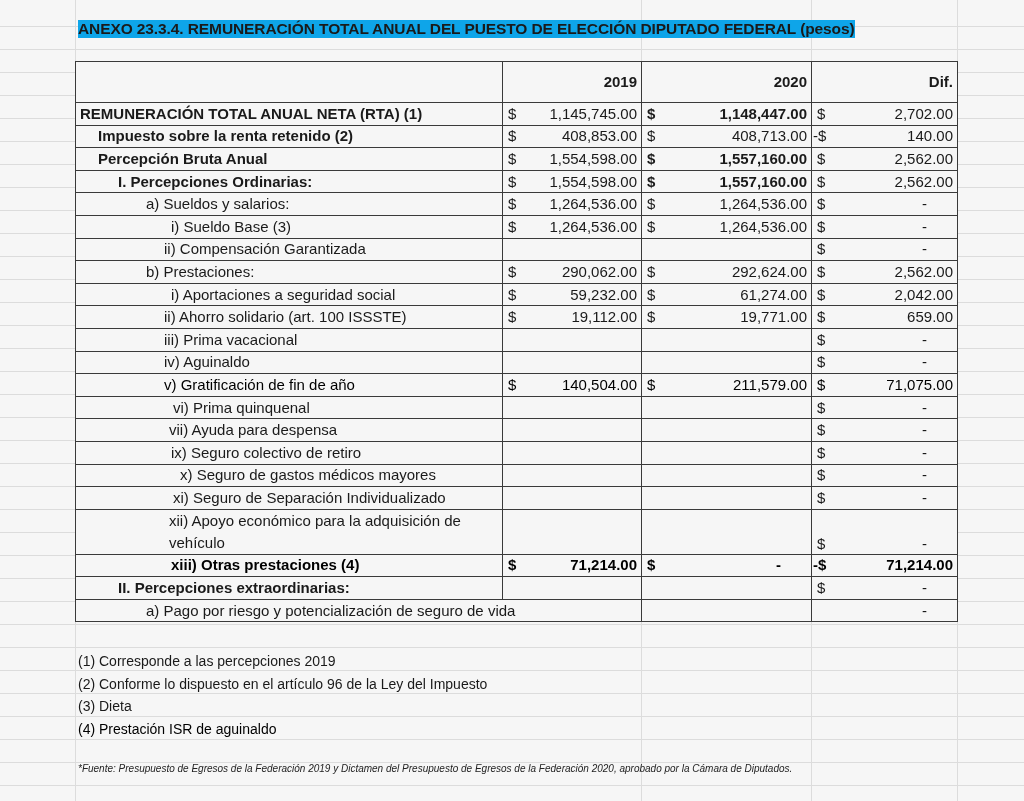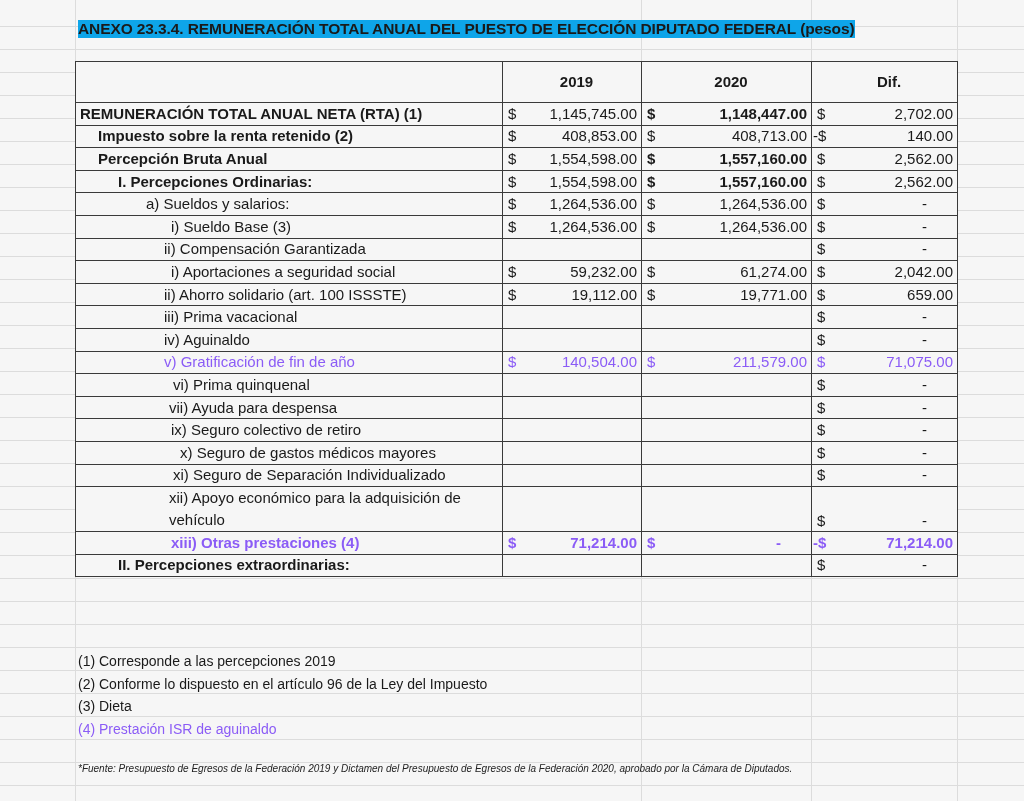--- a/index.html
+++ b/index.html
@@ -21,27 +21,27 @@
     letter-spacing:-0.1px; white-space:nowrap; background:#0ea5e9;
   }
   table.main {
     position:absolute; left:75px; top:61px; border-collapse:collapse;
     table-layout:fixed; width:882px; background:#f6f6f6;
   }
   table.main td {
     border:1.5px solid #3a3a3a; padding:0 4px; height:21.6px;
     font-size:15px; white-space:nowrap; overflow:hidden; line-height:20px;
   }
-  table.main tr.hdr td { height:40px; font-weight:bold; text-align:center; font-size:15px;padding-left:13px; }
+  table.main tr.hdr td { height:40px; font-weight:bold; text-align:right; font-size:15px;padding-left:13px; }
   td.lbl { text-align:left; }
   td.money { position:relative; }
   td.money .cur { position:absolute; left:5px; }
   td.money .amt { display:block; text-align:right; }
   .b { font-weight:bold; }
-  .red { color:#8b5cf6; }
+  .red { color:#000000; }
   .i1 { padding-left:22px !important; }
   .i2 { padding-left:42px !important; }
   .i3 { padding-left:70px !important; }
   .i4 { padding-left:95px !important; }
   .i4b { padding-left:88px !important; }
   tr.tall td { height:44px; vertical-align:top; }
   tr.tall td.money { vertical-align:bottom; }
   tr.tall td .wrap { white-space:normal; line-height:22px; padding-top:0px; display:block; }
   .notes {
     position:absolute; left:78px; top:650px; font-size:14px; line-height:22.6px;
@@ -177,20 +177,35 @@
   <tr>
     <td class="lbl i4b">ii) Compensación Garantizada</td>
     <td></td>
     <td></td>
     <td class="money">
           <span class="cur">$</span>
           <span class="amt" style="padding-right:26px">-</span>
         </td>
   </tr>
 
+  <tr>
+    <td class="lbl i3">b) Prestaciones:</td>
+    <td class="money">
+          <span class="cur">$</span>
+          <span class="amt">290,062.00</span>
+        </td>
+    <td class="money">
+          <span class="cur">$</span>
+          <span class="amt">292,624.00</span>
+        </td>
+    <td class="money">
+          <span class="cur">$</span>
+          <span class="amt">2,562.00</span>
+        </td>
+  </tr>
 
   <tr>
     <td class="lbl i4">i) Aportaciones a seguridad social</td>
     <td class="money">
           <span class="cur">$</span>
           <span class="amt">59,232.00</span>
         </td>
     <td class="money">
           <span class="cur">$</span>
           <span class="amt">61,274.00</span>
@@ -330,20 +345,27 @@
   <tr>
     <td class="lbl b i2">II. Percepciones extraordinarias:</td>
     <td></td>
     <td></td>
     <td class="money">
           <span class="cur">$</span>
           <span class="amt" style="padding-right:26px">-</span>
         </td>
   </tr>
 
+  <tr>
+    <td class="lbl i3" colspan="2">a) Pago por riesgo y potencialización de seguro de vida</td>
+    <td></td>
+    <td class="money">
+          <span class="amt" style="padding-right:26px">-</span>
+        </td>
+  </tr>
 </tbody>
   </table>
 
 <div class="notes">
   <div>(1)  Corresponde a las percepciones 2019</div>
   <div>(2)  Conforme lo dispuesto en el artículo 96 de la Ley del Impuesto</div>
   <div>(3)  Dieta</div>
   <div class="red">(4)  Prestación ISR de aguinaldo</div>
 </div>
 

